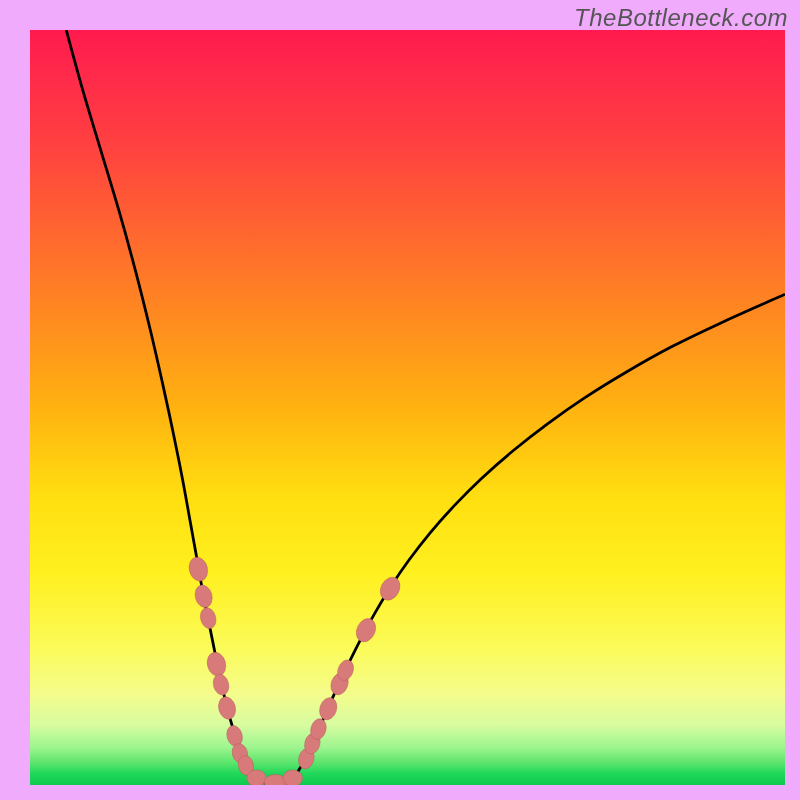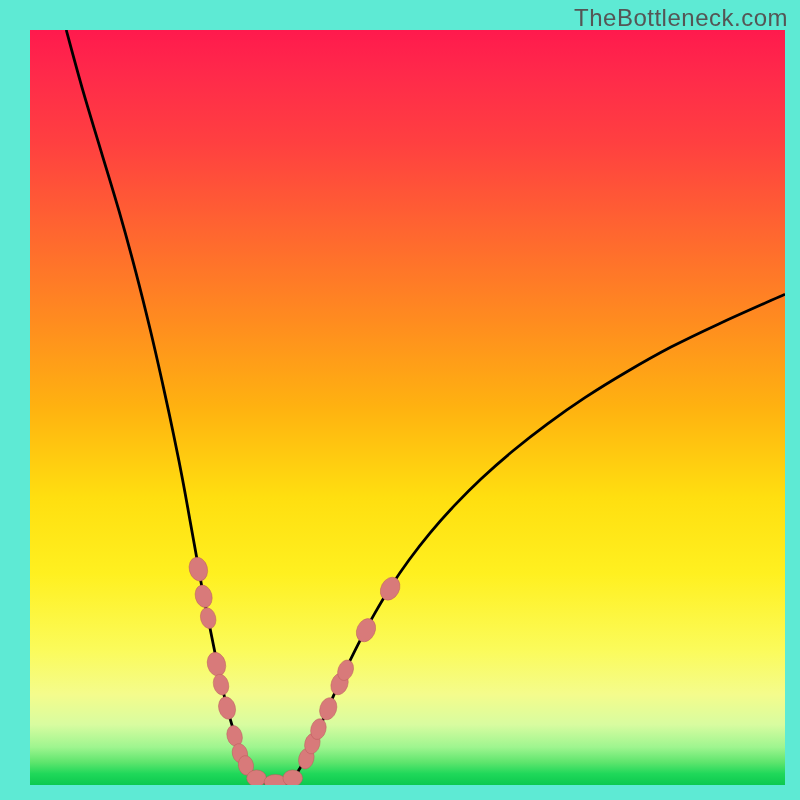--- a/index.html
+++ b/index.html
@@ -8,21 +8,22 @@
     width: 800px;
     height: 800px;
     background: #000;
     overflow: hidden;
     font-family: Arial, Helvetica, sans-serif;
   }
   .frame {
     position: relative;
     width: 800px;
     height: 800px;
-    background: #5eead4;
+    background: #f0abfc;
+    font-style: italic;
   }
   .watermark {
     position: absolute;
     top: 4px;
     right: 12px;
     color: #555;
     font-size: 24px;
     font-weight: 500;
     letter-spacing: 0.5px;
     z-index: 10;

